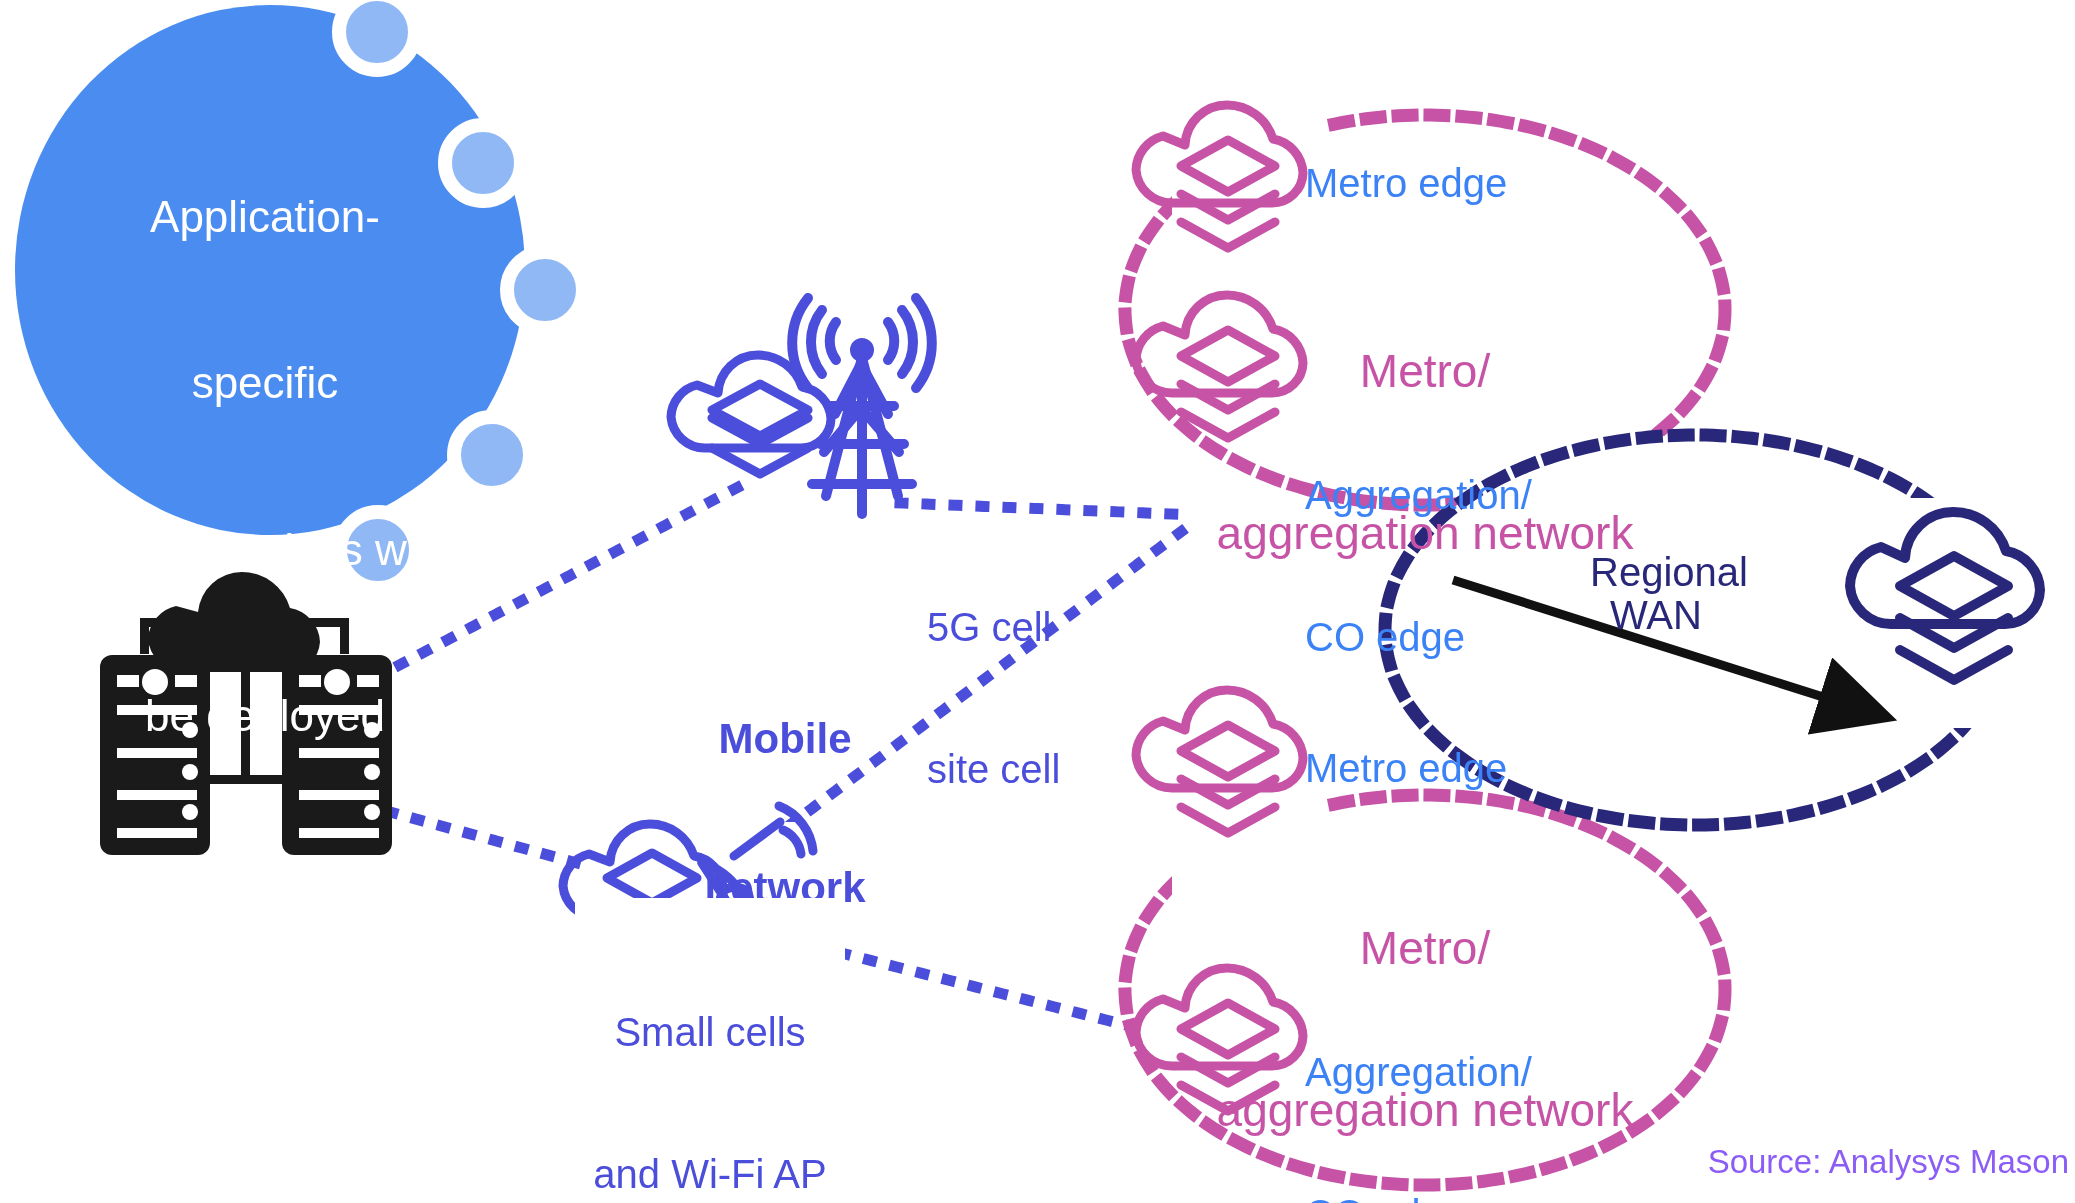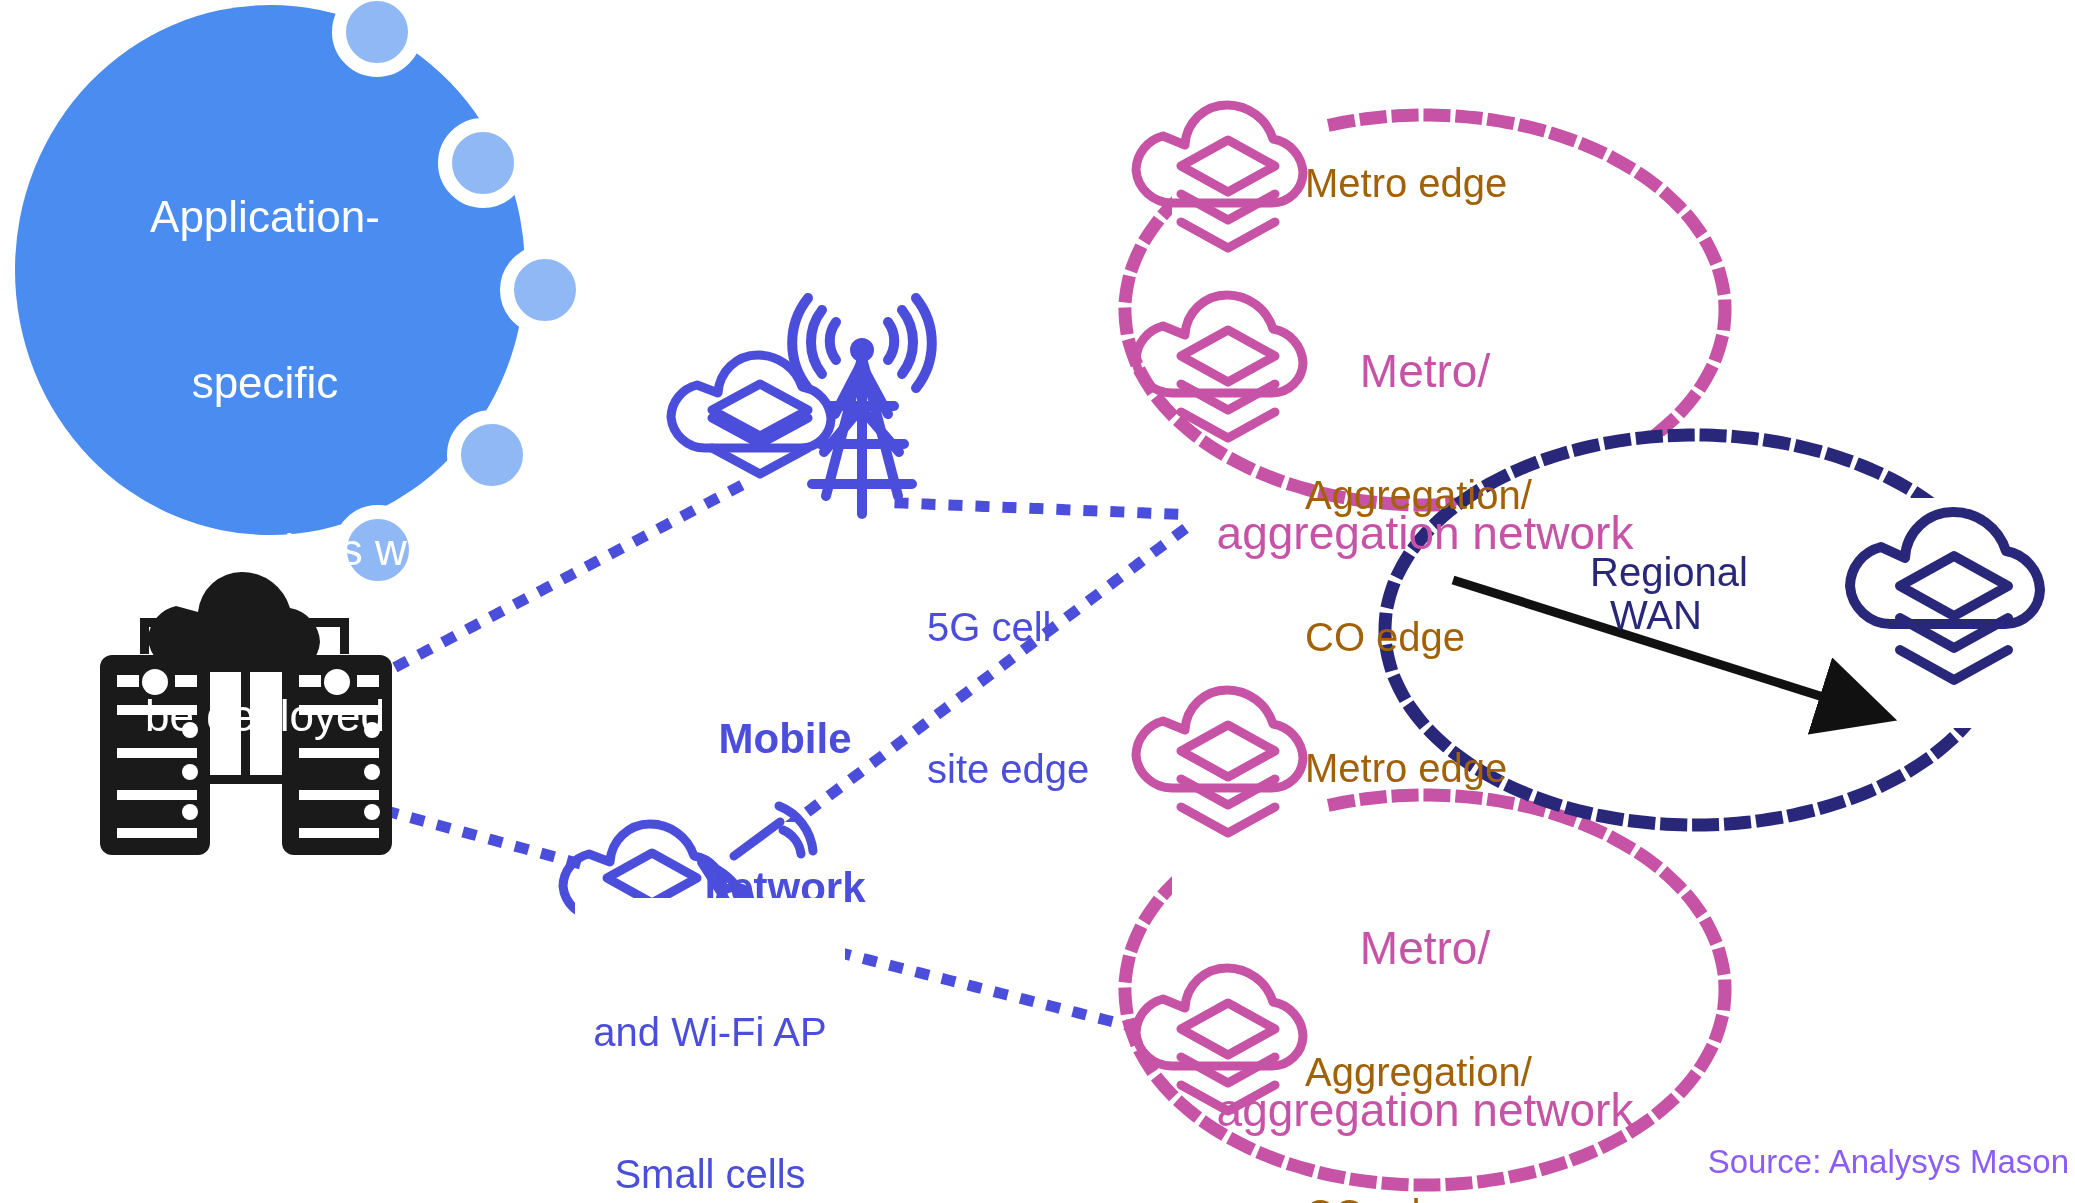--- a/index.html
+++ b/index.html
@@ -45,21 +45,21 @@
     text-align: center;
   }
   .lbl-indigo-bold {
     color: #4b4ddb;
     font-size: 42px;
     text-align: center;
     font-weight: bold;
   }
   
   .lbl-pink {
-    color: #a16207;
+    color: #3b82f6;
     font-size: 40px;
   }
   .lbl-pink-big {
     color: #c653a5;
     font-size: 46px;
     text-align: center;
   }
   
   .lbl-navy {
     color: #28277a;
@@ -240,32 +240,32 @@
     <div>Application-</div>
     <div>specific</div>
     <div>microservices will</div>
     <div>be deployed</div>
     <div>across a range of</div>
     <div>edge locations</div>
   </div>
 
   <div class="txt lbl-indigo" style="left:905px; top:510px; width:220px; text-align:left;margin-left:22px;">
     <div>5G cell</div>
-    <div>site edge</div>
+    <div>site cell</div>
   </div>
 
   <div class="txt lbl-indigo-bold" style="left:640px; top:615px; width:290px;">
     <div>Mobile</div>
     <div>network</div>
   </div>
 
   <div class="whitebox" style="left:575px; top:898px; width:270px; height:140px;"></div>
   <div class="txt lbl-indigo" style="left:570px; top:915px; width:280px;">
+    <div>Small cells</div>
     <div>and Wi-Fi AP</div>
-    <div>Small cells</div>
   </div>
 
   <div class="txt lbl-pink" style="left:1305px; top:160px;">Metro edge</div>
 
   <div class="txt lbl-pink-big" style="left:1165px; top:235px; width:520px;">
     <div>Metro/</div>
     <div>aggregation network</div>
   </div>
 
   <div class="txt lbl-pink" style="left:1305px; top:378px; width:300px;">

